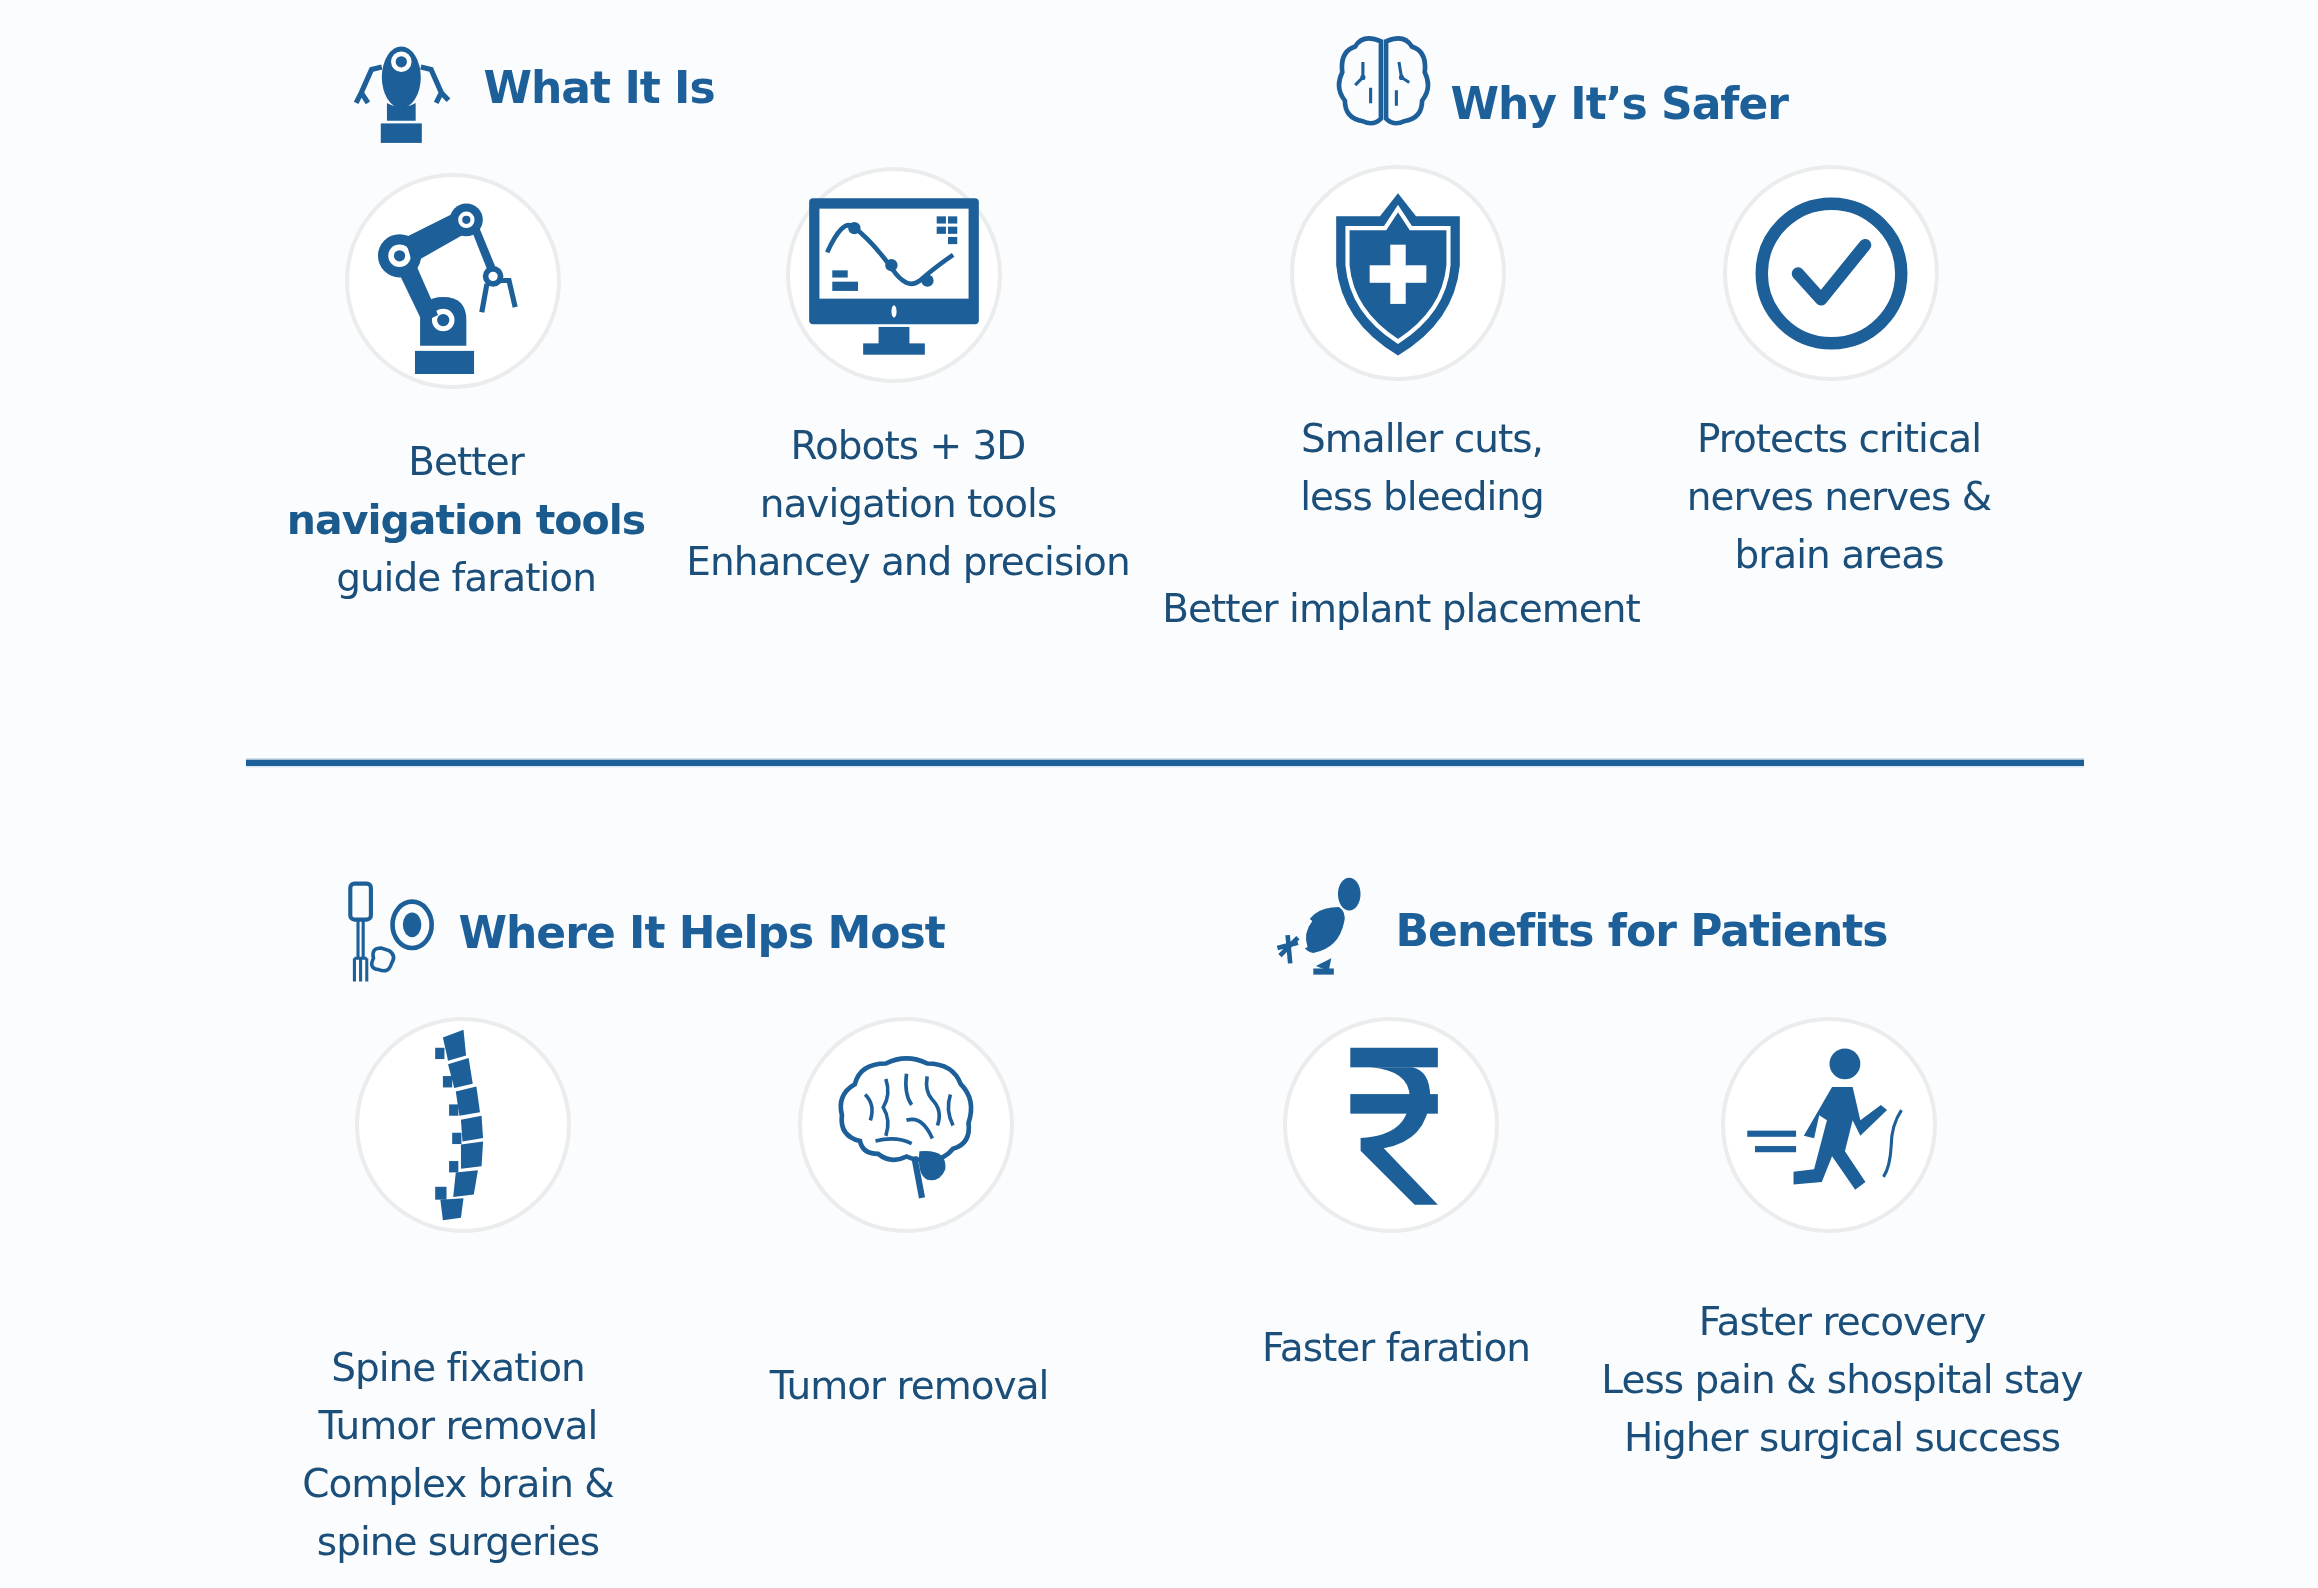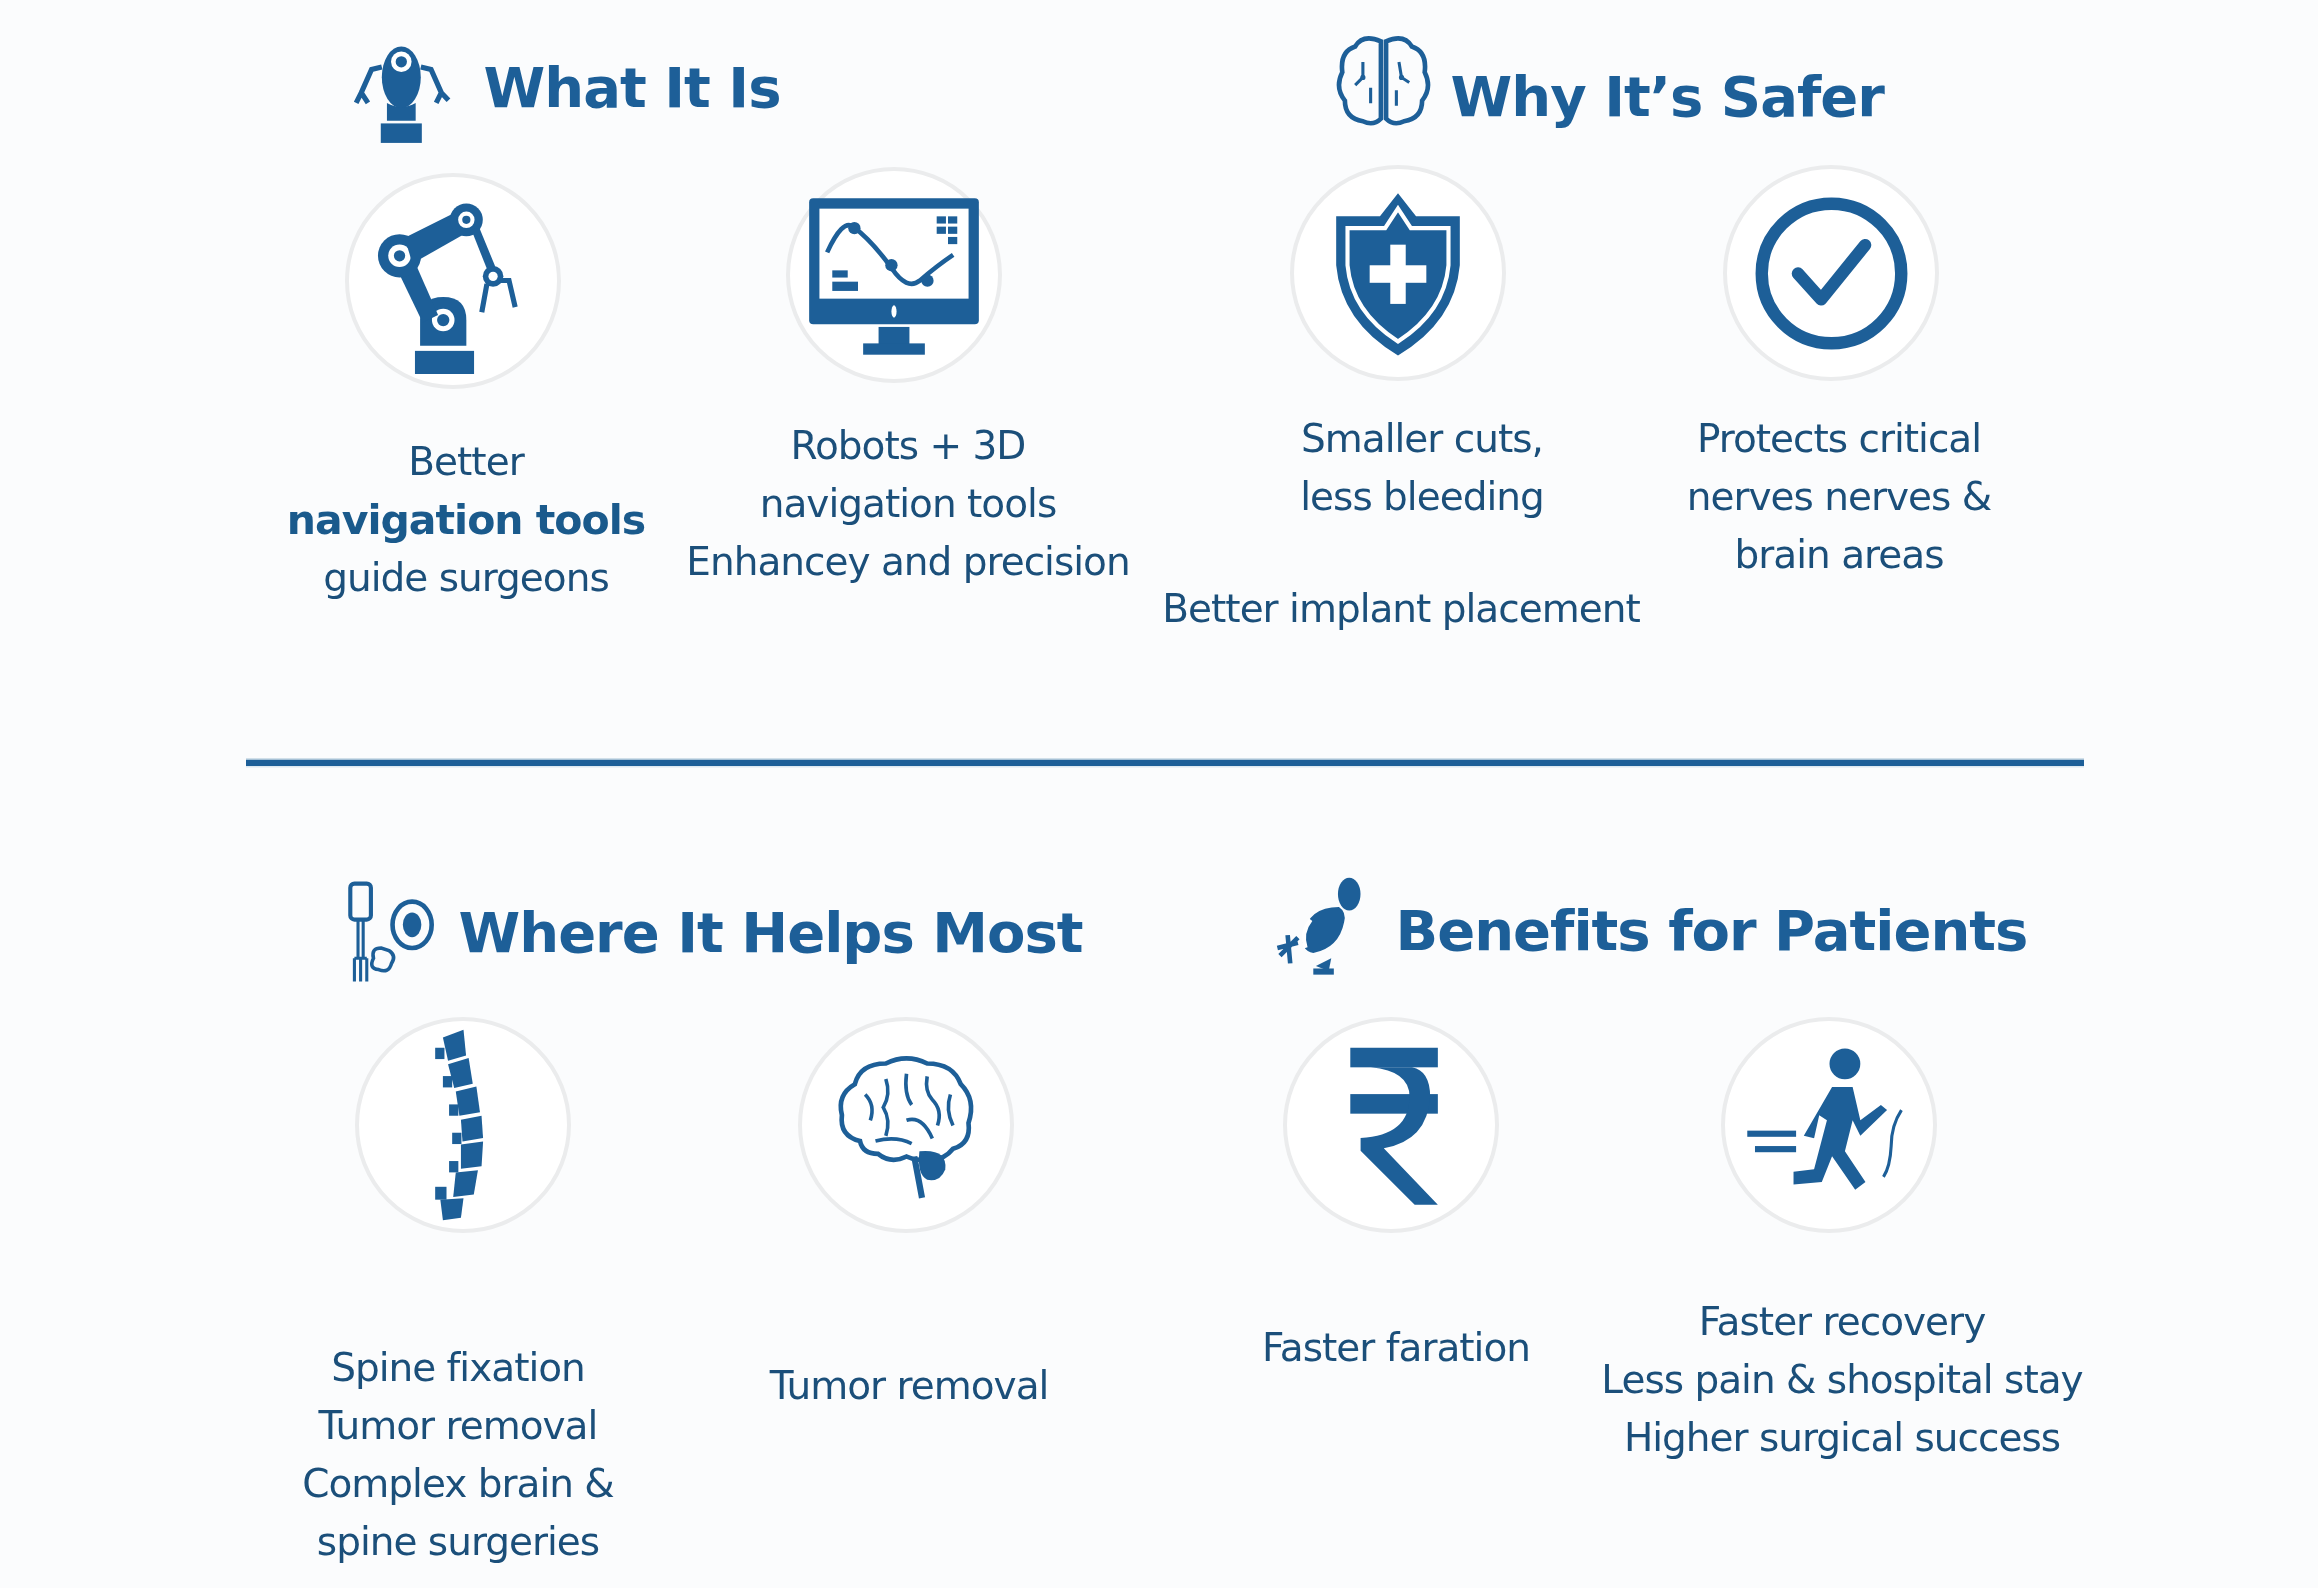--- a/index.html
+++ b/index.html
@@ -8,21 +8,21 @@
       background: #fbfcfd;
       position: relative; overflow: hidden;
       font-family: "DejaVu Sans", "Liberation Sans", sans-serif;
       color: #1a5a8c;
     }
     .section-title {
       position: absolute;
       display: flex; align-items: center; gap: 15.5px;
       font-family: "DejaVu Sans", sans-serif;
       font-weight: bold;
-      font-size: 56px;
+      font-size: 44px;
       color: #1d5f98;
       letter-spacing: -1px;
       white-space: nowrap;
     }
     .section-title svg { flex: 0 0 auto; }
     .circle {
       position: absolute;
       width: 216px; height: 216px;
       border-radius: 50%;
       border: 4.6px solid #ebeced;
@@ -84,21 +84,21 @@
     <polygon points="195,80 210,75 245,160 230,168" fill="#1d5f98"></polygon>
     <circle cx="237" cy="170" r="20" fill="#1d5f98"></circle>
     <circle cx="237" cy="170" r="9" fill="#fff"></circle>
     <path d="M225 185 L215 240 M250 178 L268 178 L280 230" stroke="#1d5f98" stroke-width="10" fill="none"></path>
   </svg>
 </div>
 
 <div class="caption" style="left:466px; top:433px;">
   <span class="line">Better</span>
   <span class="line bold">navigation tools</span>
-  <span class="line">guide surgeons</span>
+  <span class="line">guide faration</span>
 </div>
 
 <div class="circle" style="left:786px; top:167px;">
   <svg width="180" height="165" viewBox="0 0 350 320">
     <rect x="10" y="10" width="330" height="245" rx="8" fill="#1d5f98"></rect>
     <rect x="30" y="30" width="290" height="175" fill="#ffffff"></rect>
     <ellipse cx="175" cy="230" rx="5" ry="12" fill="#fff"></ellipse>
     <rect x="145" y="260" width="60" height="40" fill="#1d5f98"></rect>
     <rect x="115" y="292" width="120" height="22" fill="#1d5f98"></rect>
     <path d="M45 115 Q75 50 95 65 Q130 90 170 145 Q200 190 225 170 Q260 140 290 120" stroke="#1d5f98" stroke-width="9" fill="none"></path>

